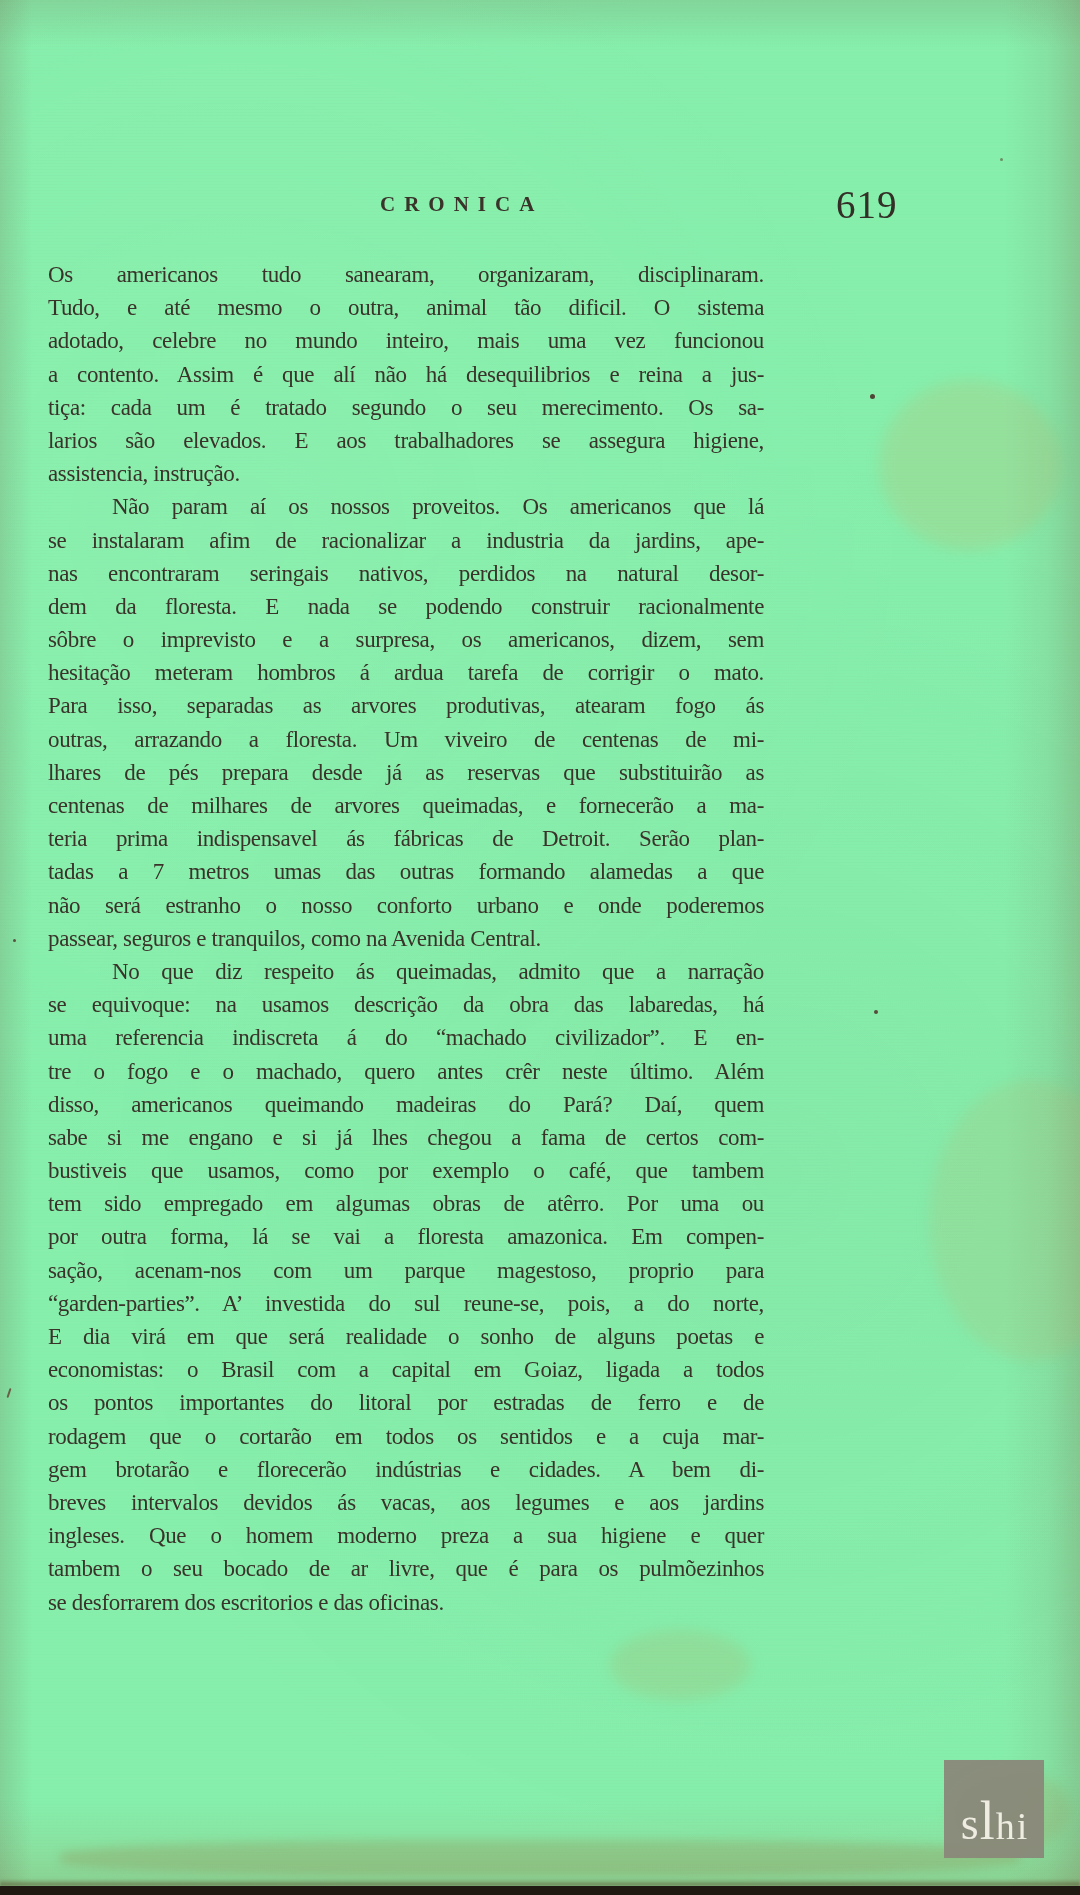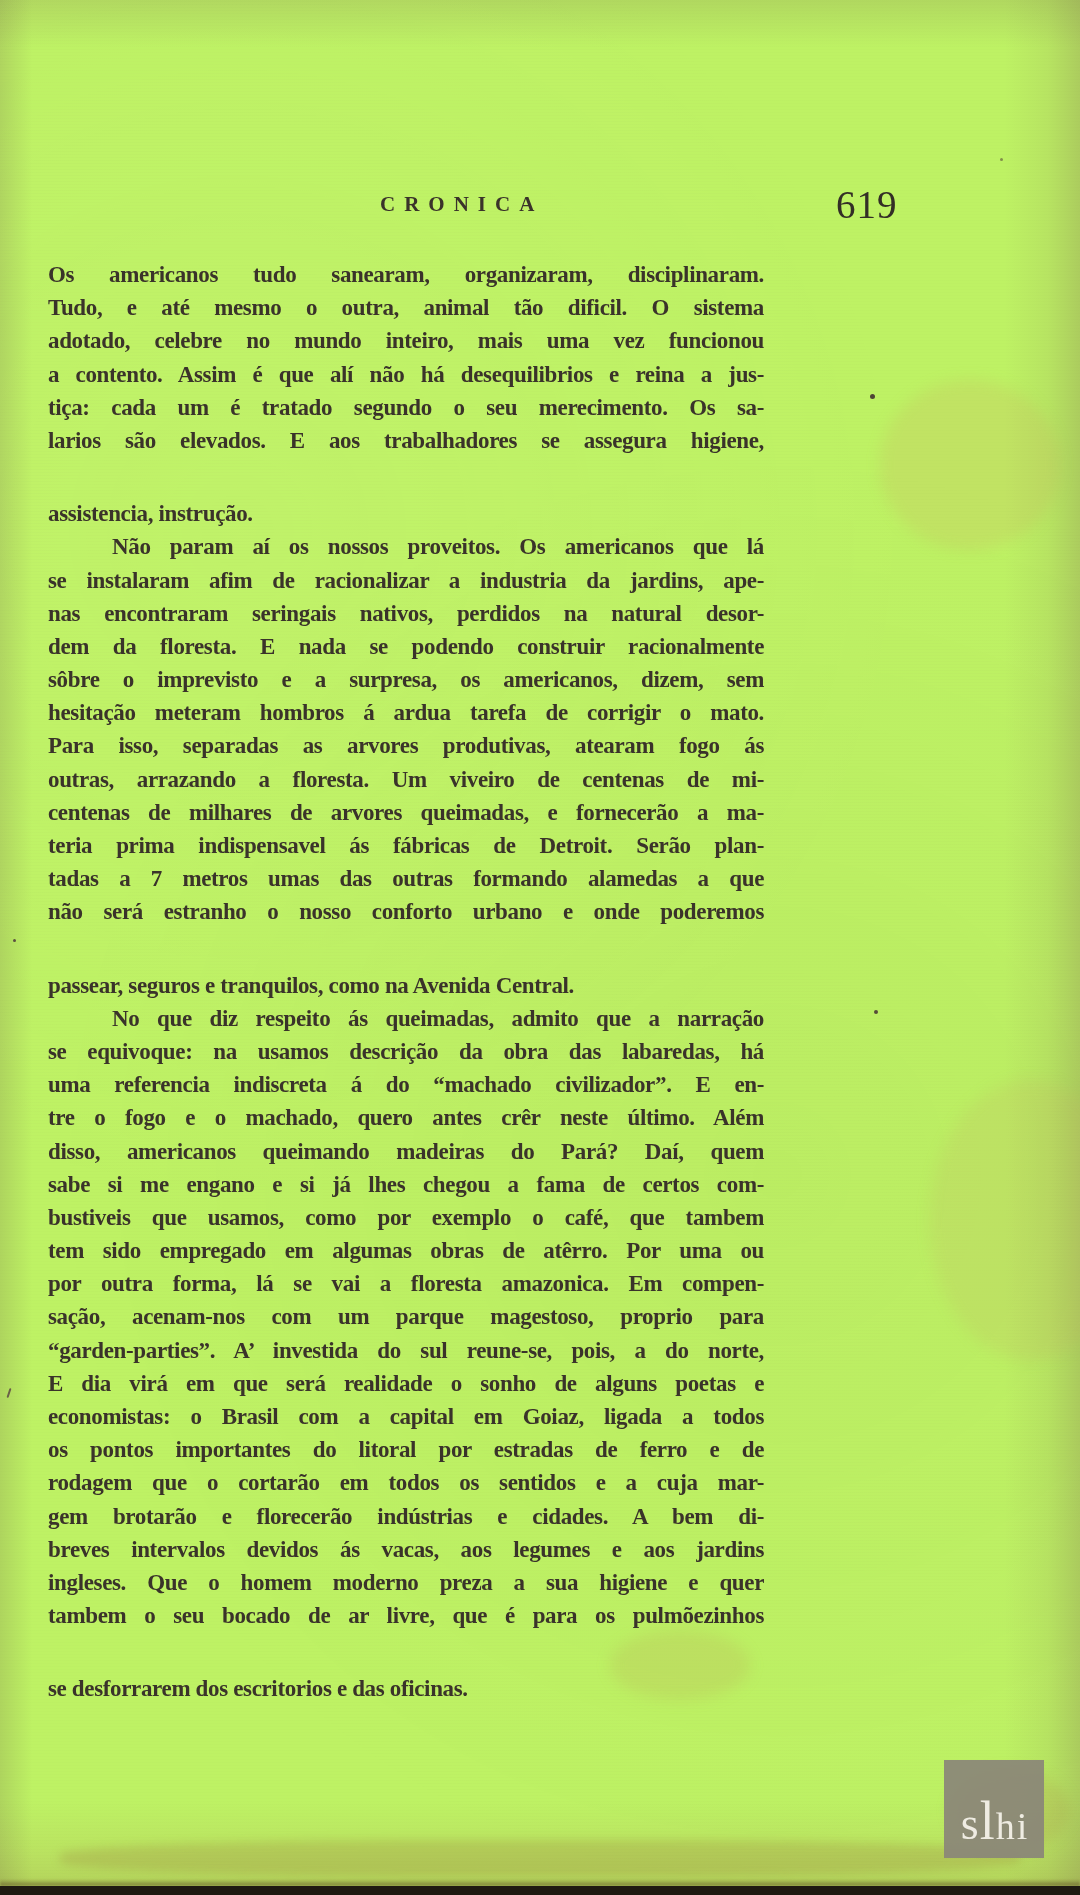--- a/index.html
+++ b/index.html
@@ -1,19 +1,19 @@
 <!DOCTYPE html>
 <html><head>
 <meta charset="utf-8">
 <style>
   html,body{margin:0;padding:0;background:#888;}
   .page{
     position:relative;
     width:1080px;height:1895px;
-    background:#bef264;
+    background:#86efac;
     overflow:hidden;
     font-family:"Liberation Serif", serif;
   }
   
   .paper-vignette{
     position:absolute;inset:0;pointer-events:none;
     background:
       linear-gradient(90deg, rgba(110,95,70,.20) 0%, rgba(110,95,70,0) 3%),
       linear-gradient(270deg, rgba(125,108,78,.28) 0%, rgba(125,108,78,.10) 3%, rgba(125,108,78,0) 7%),
       linear-gradient(180deg, rgba(115,100,75,.18) 0%, rgba(115,100,75,0) 2.5%),
@@ -46,30 +46,30 @@
   }
   .page-number{
     position:absolute;left:836px;top:182px;
     font-size:39px;font-weight:normal;letter-spacing:1px;
     color:#332e26;
   }
   
   .body-text{
     position:absolute;left:48px;top:258px;width:716px;
     color:#3a332a;
-    font-size:23px;font-weight:bold;letter-spacing:-.35px;
+    font-size:23px;font-weight:normal;letter-spacing:-.35px;
   }
   .body-text .line{
     height:33.2px;line-height:33.2px;
     text-align:justify;
     text-align-last:justify;
     white-space:nowrap;
   }
   .body-text .line.indent{text-indent:64px;}
-  .body-text .line.para-end{text-align:right;text-align-last:left;margin-top:40px;}
+  .body-text .line.para-end{text-align:right;text-align-last:left;}
   
   .watermark{
     position:absolute;left:944px;top:1760px;width:100px;height:98px;
     background:rgba(138,133,120,.92);
     display:flex;align-items:flex-end;justify-content:center;
     padding-bottom:10px;box-sizing:border-box;
   }
   .wm-text{display:inline-flex;align-items:baseline;color:#efece2;line-height:1;}
   .wm-ch{display:inline-block;}
   .wm-0{font-size:46px;}
@@ -119,20 +119,21 @@
       <div class="line">larios são elevados.  E aos trabalhadores se assegura higiene,</div>
       <div class="line para-end">assistencia, instrução.</div>
       <div class="line indent">Não param aí os nossos proveitos.  Os americanos que lá</div>
       <div class="line">se instalaram afim de racionalizar a industria da jardins, ape-</div>
       <div class="line">nas encontraram seringais nativos, perdidos na natural desor-</div>
       <div class="line">dem da floresta.  E nada se podendo construir racionalmente</div>
       <div class="line">sôbre o imprevisto e a surpresa, os americanos, dizem, sem</div>
       <div class="line">hesitação meteram hombros á ardua tarefa de corrigir o mato.</div>
       <div class="line">Para isso, separadas as arvores produtivas, atearam fogo ás</div>
       <div class="line">outras, arrazando a floresta.  Um viveiro de centenas de mi-</div>
+      <div class="line">lhares de pés prepara desde já as reservas que substituirão as</div>
       <div class="line">centenas de milhares de arvores queimadas, e fornecerão a ma-</div>
       <div class="line">teria prima indispensavel ás fábricas de Detroit.  Serão plan-</div>
       <div class="line">tadas a 7 metros umas das outras formando alamedas a que</div>
       <div class="line">não será estranho o nosso conforto urbano e onde poderemos</div>
       <div class="line para-end">passear, seguros e tranquilos, como na Avenida Central.</div>
       <div class="line indent">No que diz respeito ás queimadas, admito que a narração</div>
       <div class="line">se equivoque: na usamos descrição da obra das labaredas, há</div>
       <div class="line">uma referencia indiscreta á do “machado civilizador”.  E en-</div>
       <div class="line">tre o fogo e o machado, quero antes crêr neste último.  Além</div>
       <div class="line">disso, americanos queimando madeiras do Pará?  Daí, quem</div>

